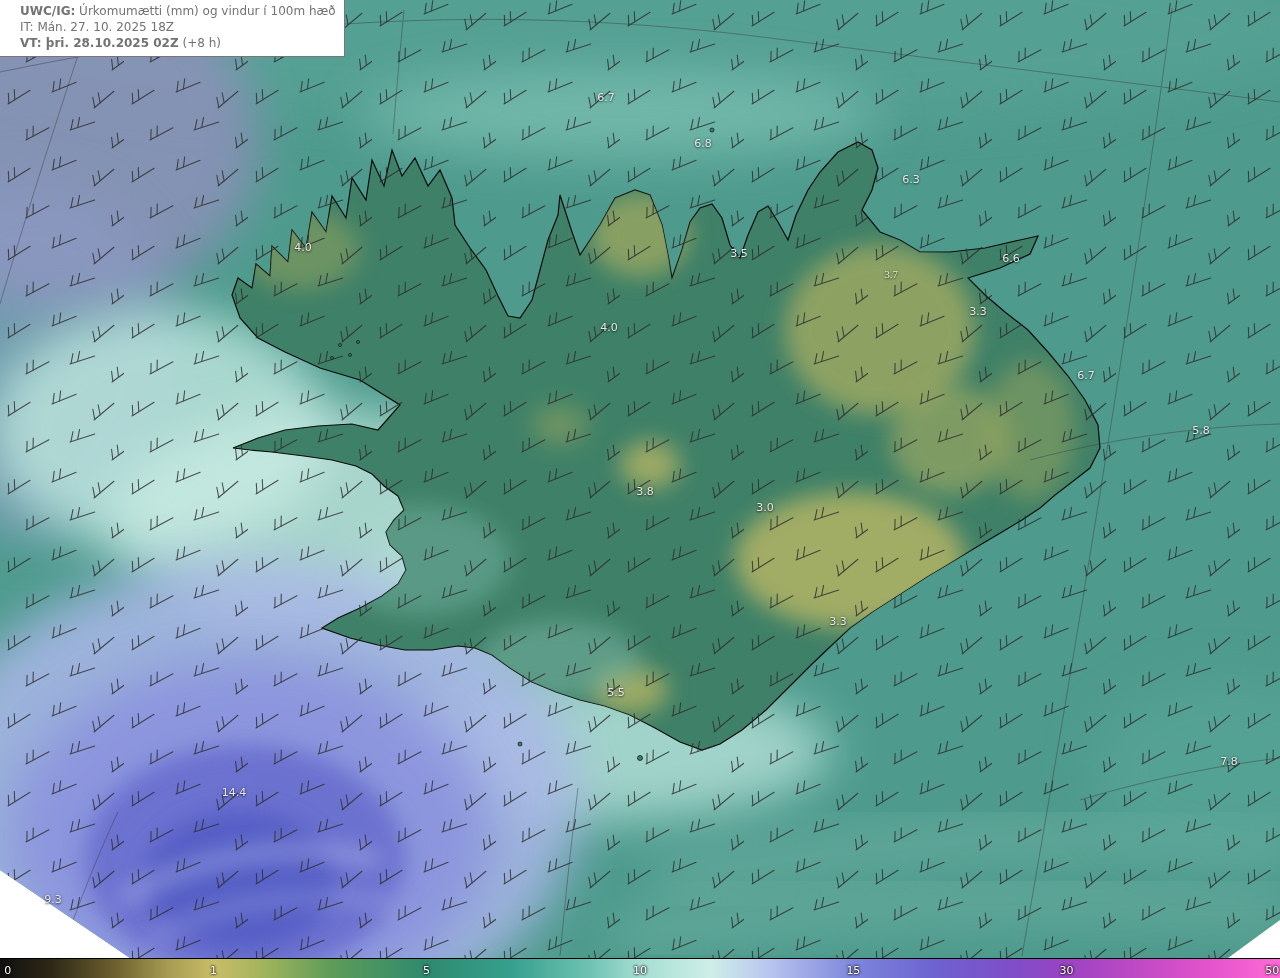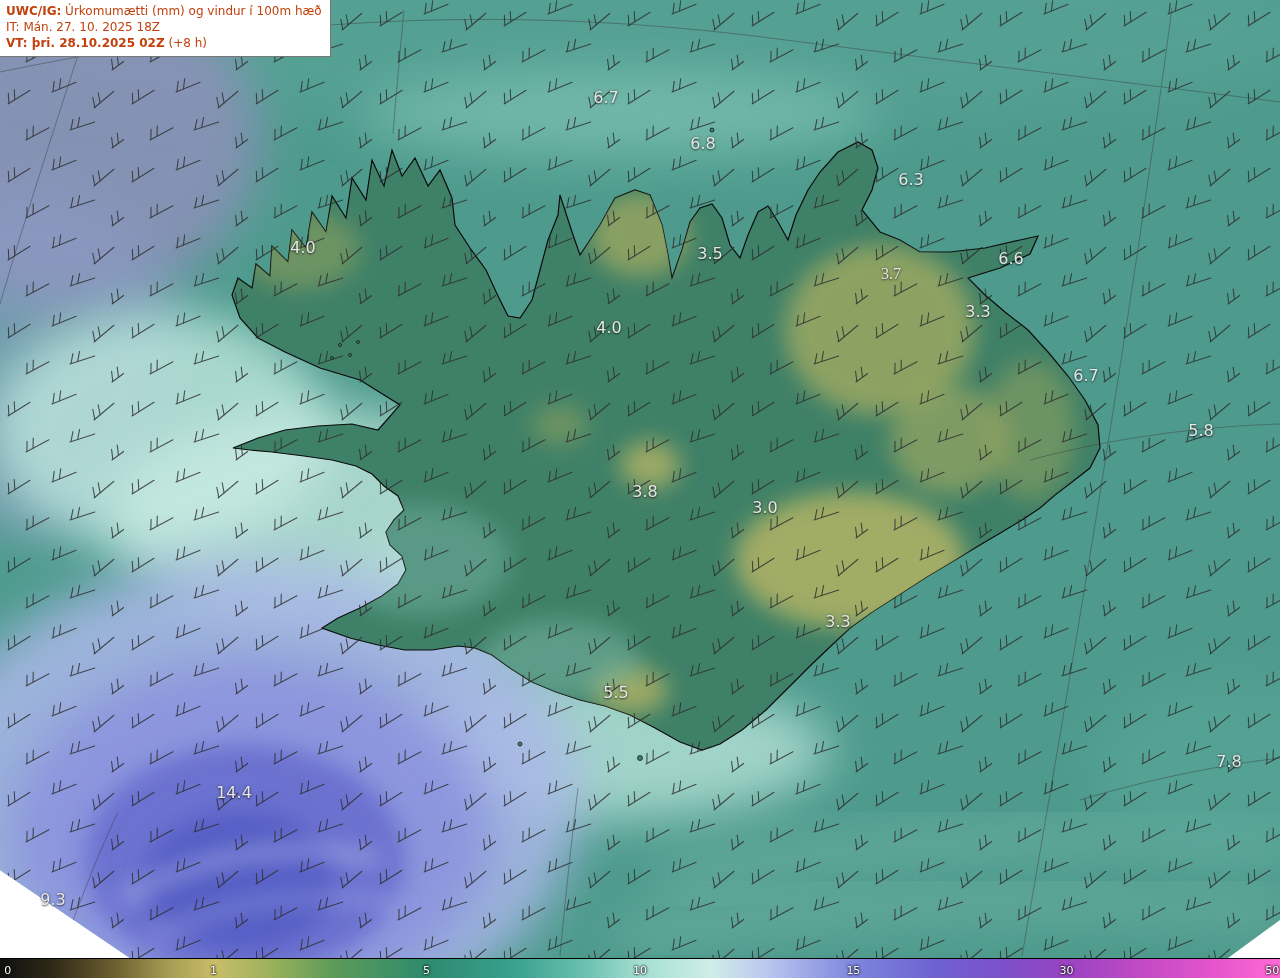--- a/index.html
+++ b/index.html
@@ -1,23 +1,23 @@
 <!DOCTYPE html>
 <html><head>
 <meta charset="utf-8">
 <style>
   html,body{margin:0;padding:0;background:#fff;}
   .stage{position:relative;width:1280px;height:978px;overflow:hidden;background:#fff;
          font-family:"DejaVu Sans","Liberation Sans",sans-serif;}
   .map-svg{position:absolute;left:0;top:0;}
   .labels-layer{position:absolute;left:0;top:0;width:1280px;height:958px;pointer-events:none;}
-  .vlabel{position:absolute;transform:translate(-50%,-50%);font-size:16px;color:#e6e6e6;
+  .vlabel{position:absolute;transform:translate(-50%,-50%);font-size:11px;color:#e6e6e6;
           text-shadow:0 1px 2px rgba(0,0,0,.6),0 0 3px rgba(0,0,0,.35);white-space:nowrap;}
   .titlebox{position:absolute;top:0;left:0;background:#ffffff;border:1px solid #777;border-top:none;border-left:none;
-            padding:3px 8px 4px 6px;font-size:12px;line-height:1.35;color:#c2410c;z-index:6;}
+            padding:3px 8px 4px 20px;font-size:12px;line-height:1.35;color:#737373;z-index:6;}
   .titlebox div{white-space:nowrap;}
   .colorbar{position:absolute;left:0;top:958px;width:1280px;height:20px;box-sizing:border-box;
             border-top:1px solid #000;}
   .cbtick{position:absolute;bottom:1px;transform:translateX(-50%);font-size:11px;color:#fff;
           text-shadow:0 0 2px #000,0 0 3px #000;}
 </style>
 </head>
 <body>
 
 <div class="stage">
@@ -141,21 +141,21 @@
 
       <rect x="0" y="0" width="1280" height="958" fill="url(#barbs)" opacity="0.8"></rect>
     </g>
   </svg>
 
   <div class="labels-layer" id="value-labels">
       <span class="vlabel" style="left: 606px; top: 97px;">6.7</span>
       <span class="vlabel" style="left: 703px; top: 143px;">6.8</span>
       <span class="vlabel" style="left: 911px; top: 179px;">6.3</span>
       <span class="vlabel" style="left: 303px; top: 247px;">4.0</span>
-      <span class="vlabel" style="left: 710px; top: 253px; text-align: right;">3.5</span>
+      <span class="vlabel" style="left: 739px; top: 253px; text-align: right;">3.5</span>
       <span class="vlabel" style="left: 891px; top: 274px; font-family: Liberation Serif, serif;">3.7</span>
       <span class="vlabel" style="left: 1011px; top: 258px;">6.6</span>
       <span class="vlabel" style="left: 978px; top: 311px;">3.3</span>
       <span class="vlabel" style="left: 609px; top: 327px;">4.0</span>
       <span class="vlabel" style="left: 1086px; top: 375px;">6.7</span>
       <span class="vlabel" style="left: 1201px; top: 430px;">5.8</span>
       <span class="vlabel" style="left: 645px; top: 467px; margin-top: 24px;">3.8</span>
       <span class="vlabel" style="left: 765px; top: 507px; text-align: right;">3.0</span>
       <span class="vlabel" style="left: 838px; top: 621px;">3.3</span>
       <span class="vlabel" style="left: 616px; top: 692px;">5.5</span>

